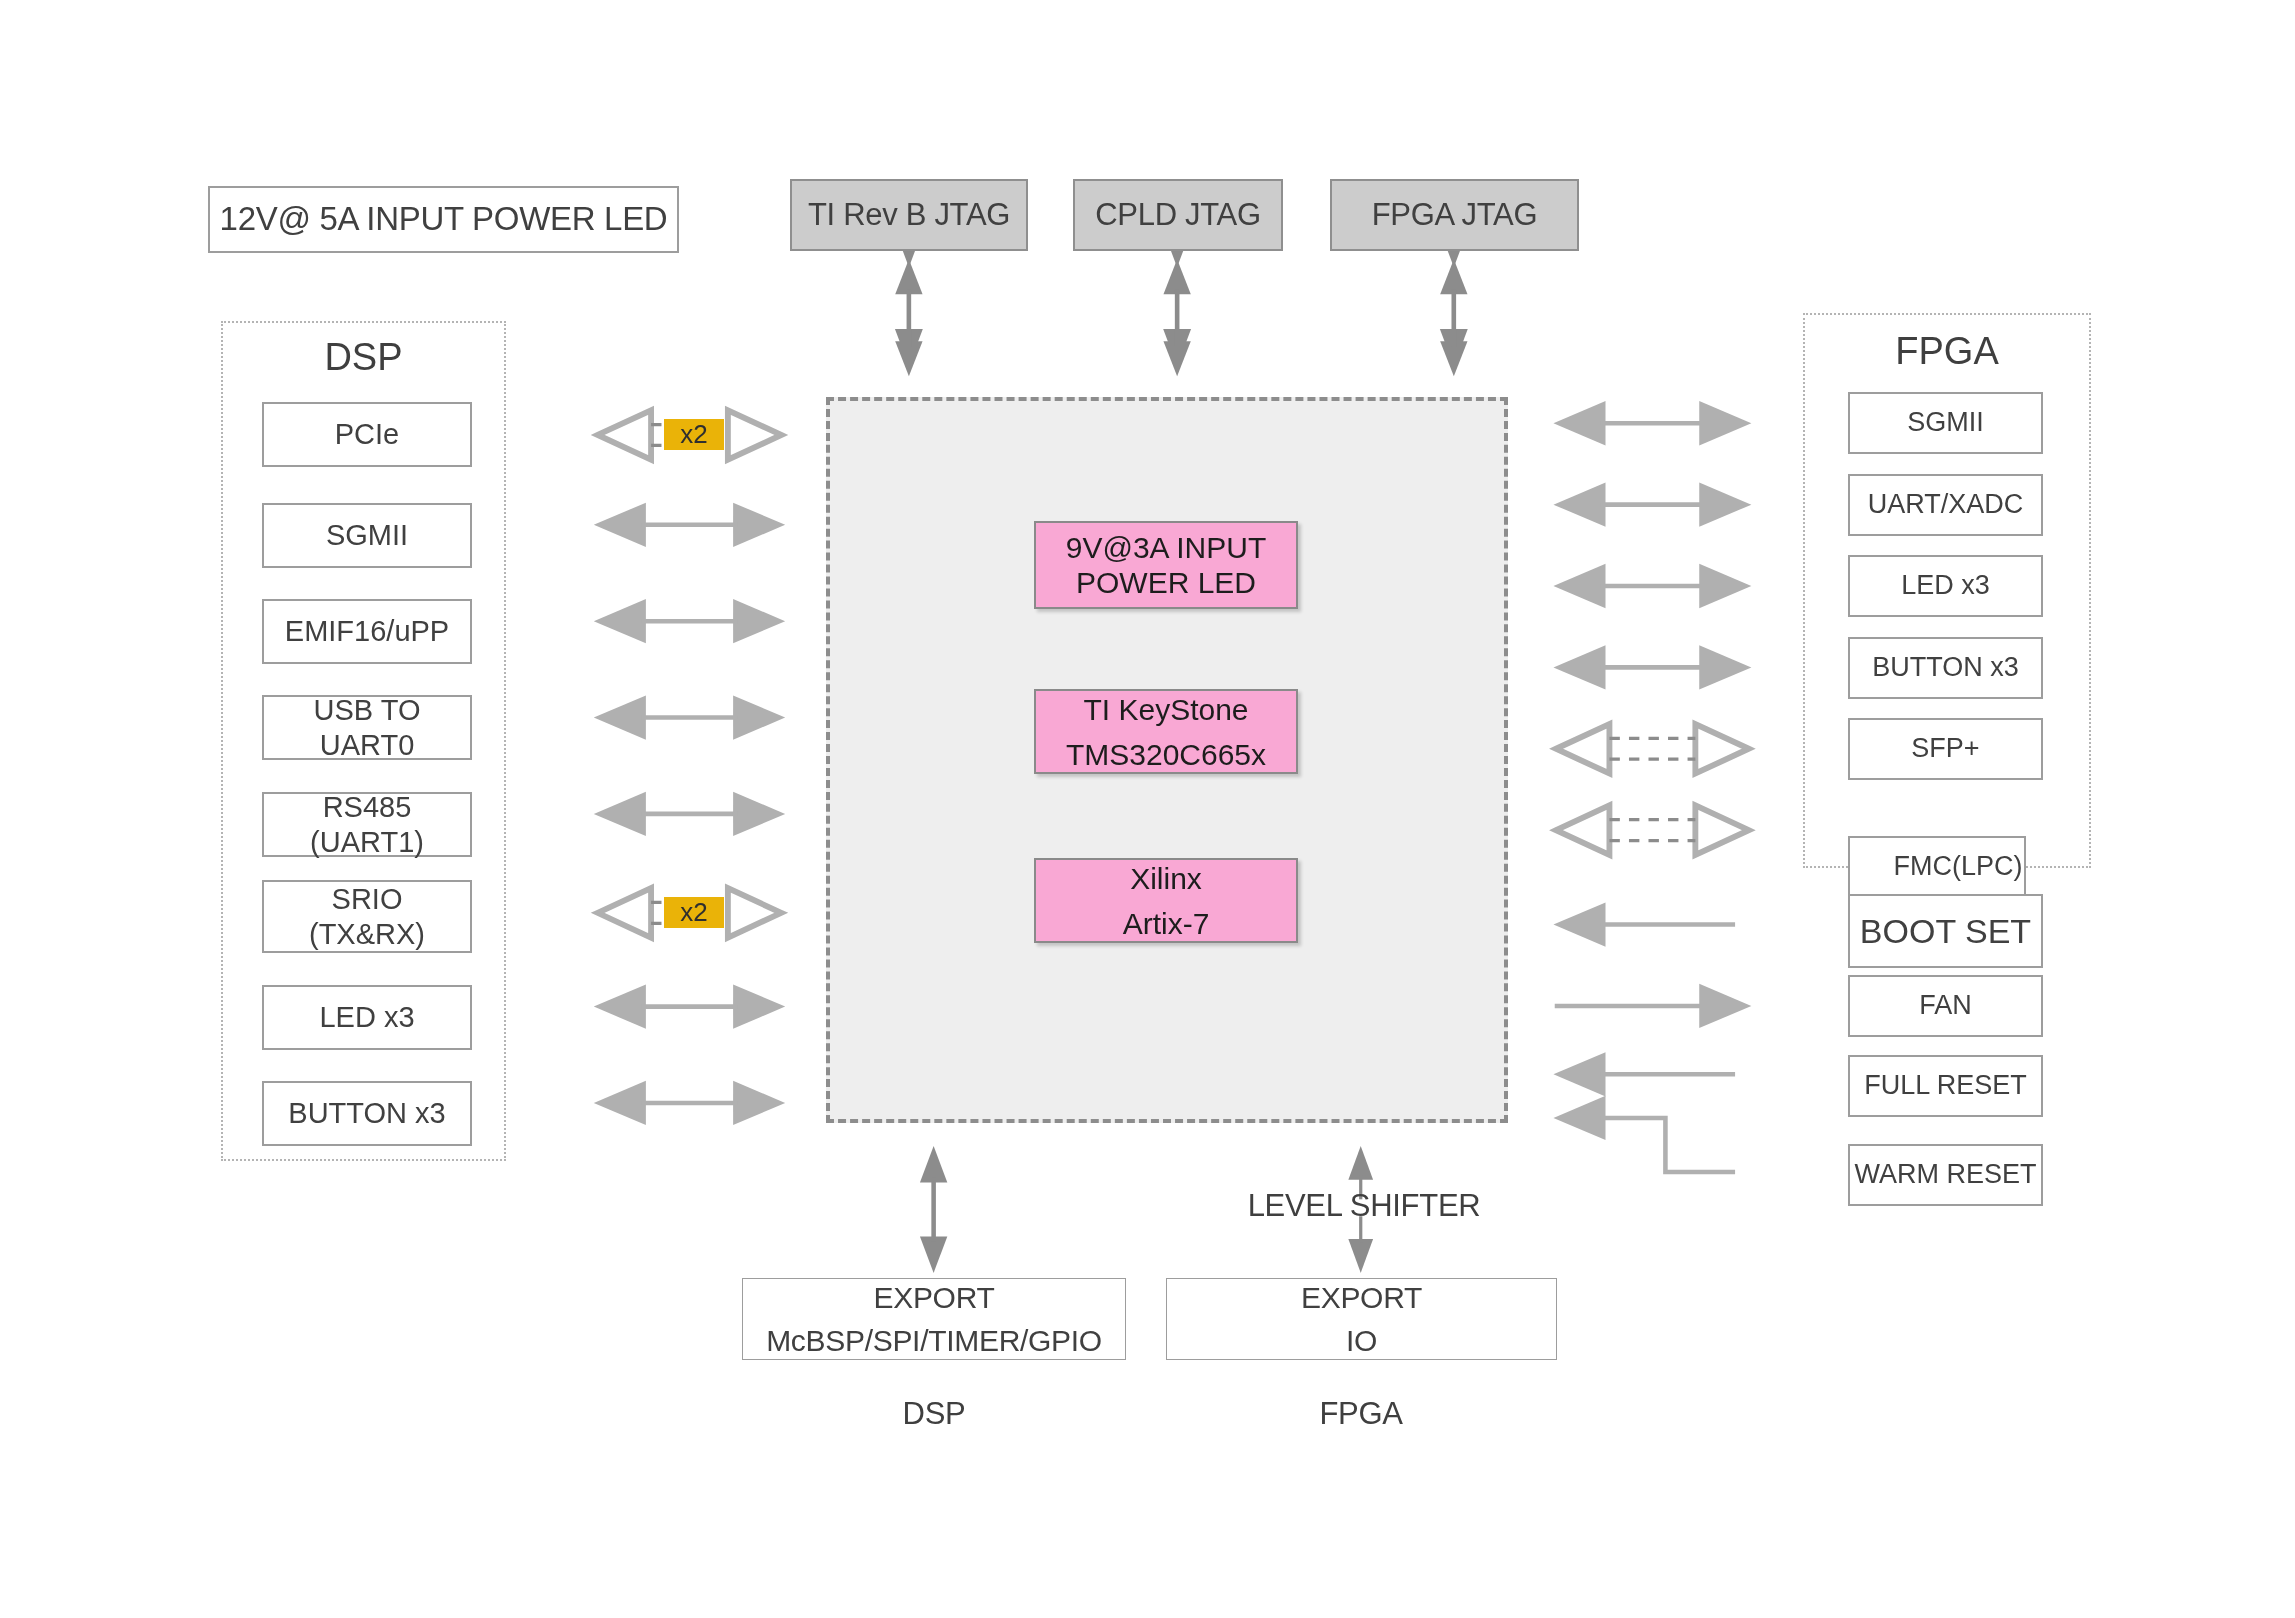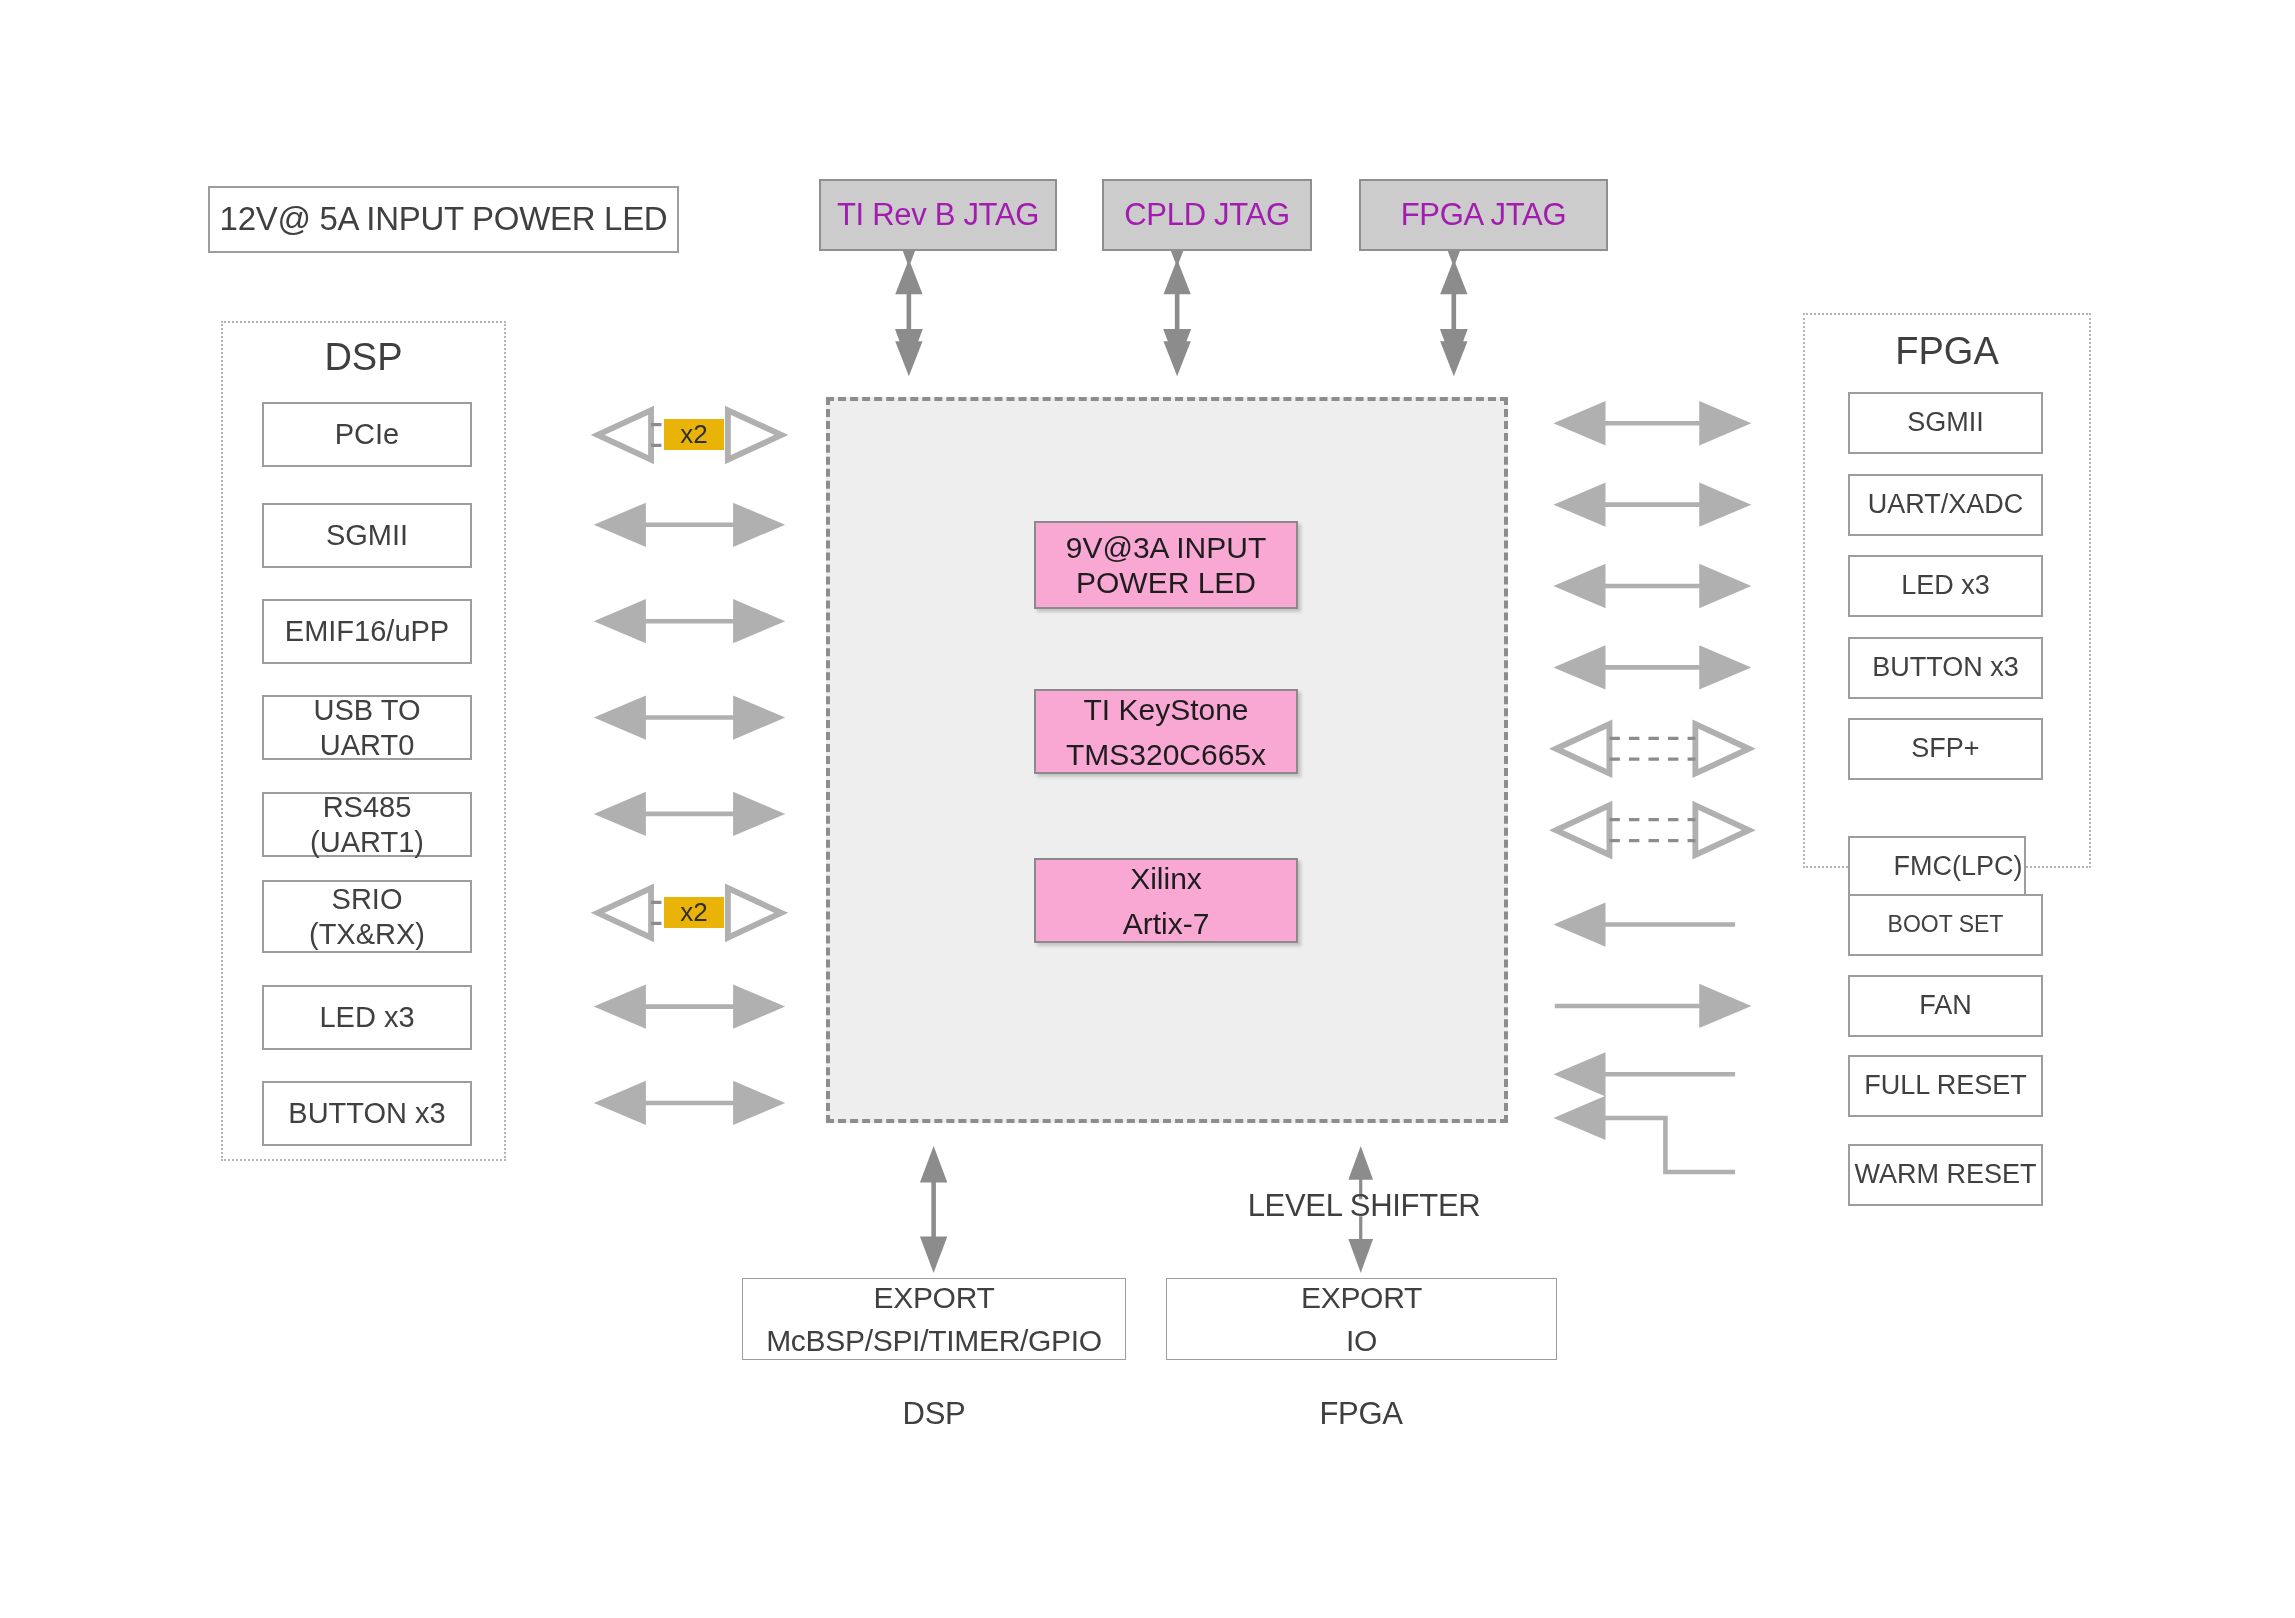--- a/index.html
+++ b/index.html
@@ -26,22 +26,21 @@
     display: flex;
     align-items: center;
     justify-content: center;
     text-align: center;
     line-height: 1.18;
     color: #404040;
   }
   .box-gray {
     background: #cccccc;
     border: 2px solid #8f8f8f;
-    color: #a21caf;
-    margin-left: 29px;
+    color: #404040;
   }
   .box-inner-chip {
     background: #f9a8d4;
     border: 2px solid #8a8a8a;
     color: #1d1d1d;
     box-shadow: 3.3px 3.3px 3.3px rgba(0,0,0,0.18);
   }
   .group-dotted {
     border: 2px dotted #b4b4b4;
     background: transparent;
@@ -314,21 +313,21 @@
   <div class="abs box" style="left:1848px; top:637px; width:195px; height:62px; font-size:27px;">
     <span>BUTTON x3</span>
   </div>
   <div class="abs box" style="left:1848px; top:718px; width:195px; height:62px; font-size:27px;">
     <span>SFP+</span>
   </div>
   <div class="abs box" style="left:1848px; top:836px; width:178px; height:62px; font-size:27px;padding-left:42px;">
     <span>FMC(LPC)</span>
   </div>
 
-  <div class="abs box" style="left:1848px; top:894px; width:195px; height:62px; font-size:23px;justify-content:center;">
+  <div class="abs box" style="left:1848px; top:894px; width:195px; height:74px; font-size:34px;justify-content:center;">
     <span>BOOT SET</span>
   </div>
   <div class="abs box" style="left:1848px; top:975px; width:195px; height:62px; font-size:27px;">
     <span>FAN</span>
   </div>
   <div class="abs box" style="left:1848px; top:1055px; width:195px; height:62px; font-size:27px;">
     <span>FULL RESET</span>
   </div>
   <div class="abs box" style="left:1848px; top:1144px; width:195px; height:62px; font-size:27px;">
     <span>WARM RESET</span>

